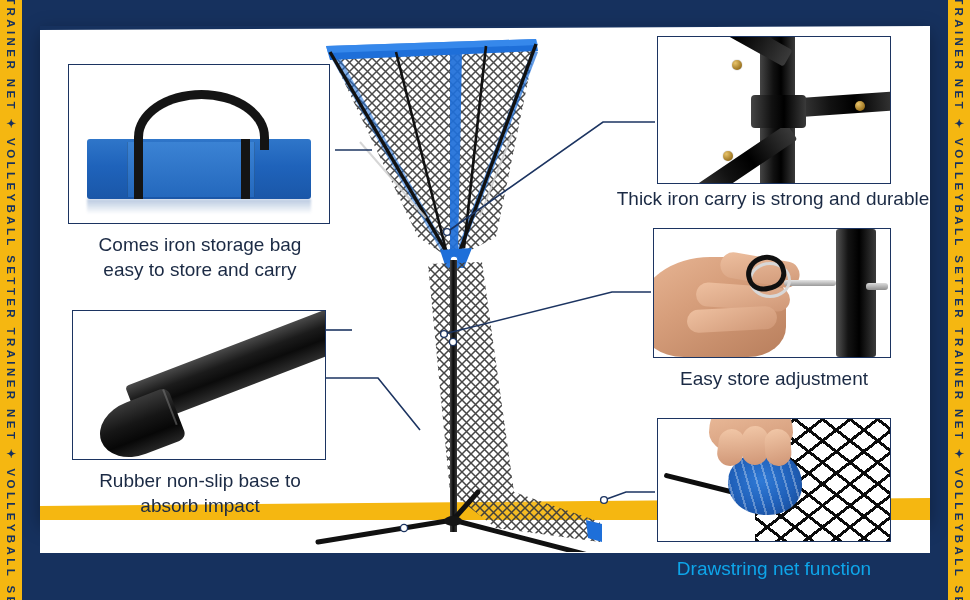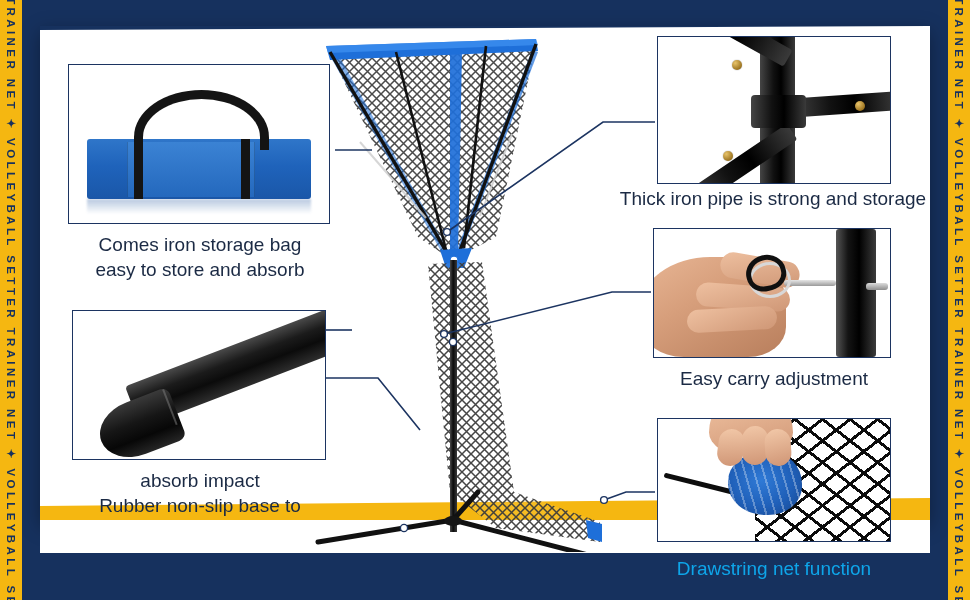--- a/index.html
+++ b/index.html
@@ -263,71 +263,71 @@
     <div class="panel-inner bag-wrap">
       <div class="bag-body"></div>
       <div class="bag-strap s1"></div>
       <div class="bag-strap s2"></div>
       <div class="bag-handle"></div>
       <div class="bag-refl"></div>
     </div>
   </div>
   <div class="caption" style="left:58px;top:232px;width:284px;">
     <div>Comes iron storage bag</div>
-    <div>easy to store and absorb</div>
+    <div>easy to store and carry</div>
   </div>
 
   <div class="panel" style="left:72px;top:310px;width:252px;height:148px;">
     <div class="panel-inner foot-wrap">
       <div class="foot-pole"></div>
       <div class="foot-cap"></div>
       <div class="foot-seam"></div>
     </div>
   </div>
   <div class="caption" style="left:58px;top:468px;width:284px;">
+    <div>Rubber non-slip base to</div>
     <div>absorb impact</div>
-    <div>Rubber non-slip base to</div>
   </div>
 
   <div class="panel" style="left:657px;top:36px;width:232px;height:146px;">
     <div class="panel-inner joint-wrap">
 
       <div class="jp" style="left:44%;top:-6%;width:15%;height:112%;"></div>
 
       <div class="jp" style="left:-4%;top:8%;width:60%;height:13%;transform:rotate(29deg);transform-origin:right center;"></div>
 
       <div class="jp" style="left:4%;top:58%;width:54%;height:13%;transform:rotate(-34deg);transform-origin:right center;"></div>
 
       <div class="jp" style="left:57%;top:40%;width:46%;height:13%;transform:rotate(-4deg);"></div>
 
       <div class="jp" style="left:40%;top:40%;width:24%;height:22%;border-radius:4px;"></div>
       <div class="screw" style="left:32%;top:16%;"></div>
       <div class="screw" style="left:28%;top:78%;"></div>
       <div class="screw" style="left:85%;top:44%;"></div>
     </div>
   </div>
   <div class="caption" style="left:600px;top:186px;width:346px;">
-    <div>Thick iron pipe is strong and storage</div>
+    <div>Thick iron carry is strong and durable</div>
   </div>
 
   <div class="panel" style="left:653px;top:228px;width:236px;height:128px;">
     <div class="panel-inner hand-wrap">
       <div class="pole-v"></div>
       <div class="pin-stub"></div>
       <div class="hand-palm"></div>
       <div class="finger" style="left:28%;top:22%;width:34%;height:20%;transform:rotate(10deg);"></div>
       <div class="finger" style="left:18%;top:44%;width:40%;height:19%;transform:rotate(4deg);"></div>
       <div class="finger" style="left:14%;top:62%;width:38%;height:18%;transform:rotate(-3deg);"></div>
       <div class="pin-shaft"></div>
       <div class="pin-ring"></div>
       <div class="pin-ring2"></div>
     </div>
   </div>
   <div class="caption" style="left:624px;top:366px;width:300px;">
-    <div>Easy carry adjustment</div>
+    <div>Easy store adjustment</div>
   </div>
 
   <div class="panel" style="left:657px;top:418px;width:232px;height:122px;">
     <div class="panel-inner draw-wrap">
       <div class="draw-mesh"></div>
       <div class="draw-cord"></div>
       <div class="draw-blue"></div>
       <div class="draw-hand"></div>
       <div class="draw-finger" style="left:26%;top:8%;width:11%;height:30%;transform:rotate(8deg);"></div>
       <div class="draw-finger" style="left:36%;top:6%;width:11%;height:32%;transform:rotate(2deg);"></div>

